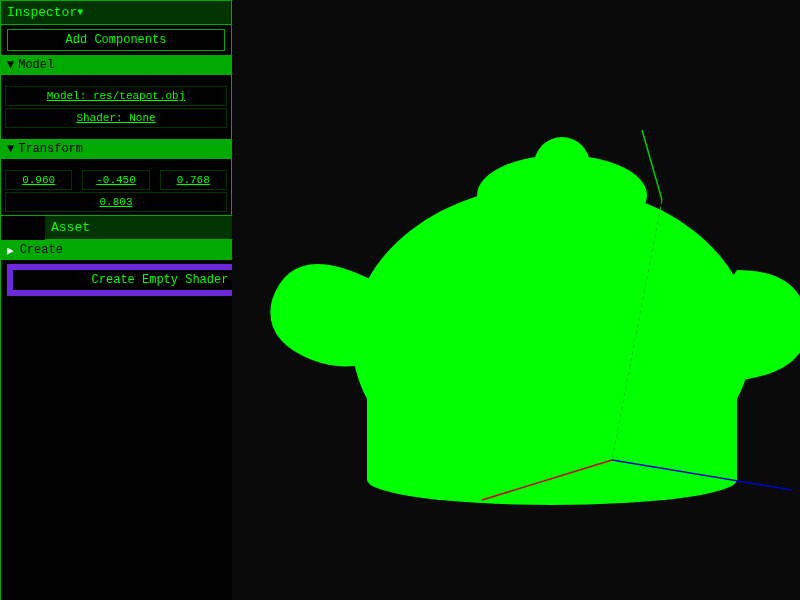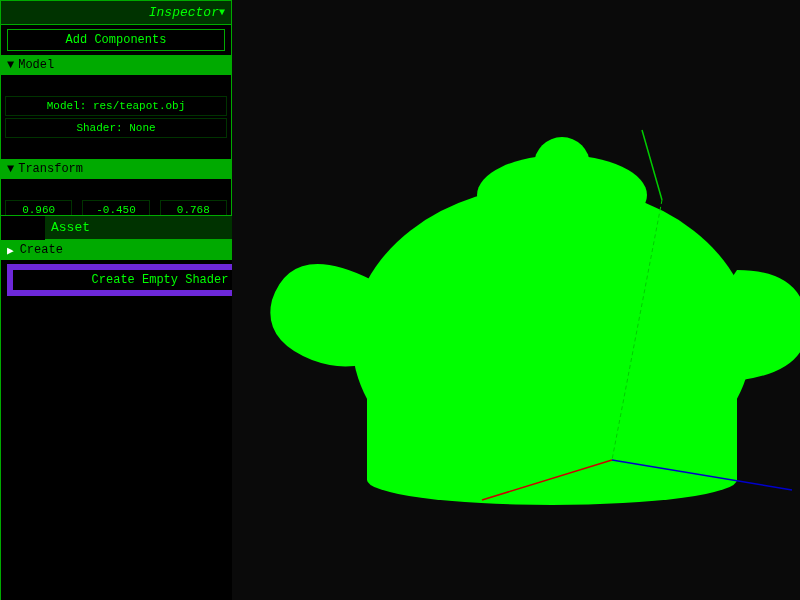--- a/index.html
+++ b/index.html
@@ -23,22 +23,21 @@
       background: #000;
       border: 1px solid #00aa00;
     }
 
     .panel-header {
       background: #003300;
       border-bottom: 1px solid #00aa00;
       padding: 4px 6px;
       display: flex;
       align-items: center;
-      justify-content: flex-end;
-      font-style: italic;
+      justify-content: flex-start;
     }
 
     .panel-header-title {
       color: #00ff00;
       font-size: 13px;
     }
 
     .panel-header-arrow {
       color: #00ff00;
       font-size: 10px;
@@ -68,21 +67,22 @@
       background: #00aa00;
       color: #000;
       padding: 3px 6px;
       display: flex;
       align-items: center;
       gap: 4px;
       cursor: pointer;
     }
 
     .section-content {
-      padding: 19px 0;
+      padding: 9px 0;
+      text-decoration: underline;
     }
 
     .info-row {
       padding: 3px 8px;
       border: 1px solid #003300;
       margin: 2px 4px;
       color: #00ff00;
       font-size: 11px;
       text-align: center;
     }

